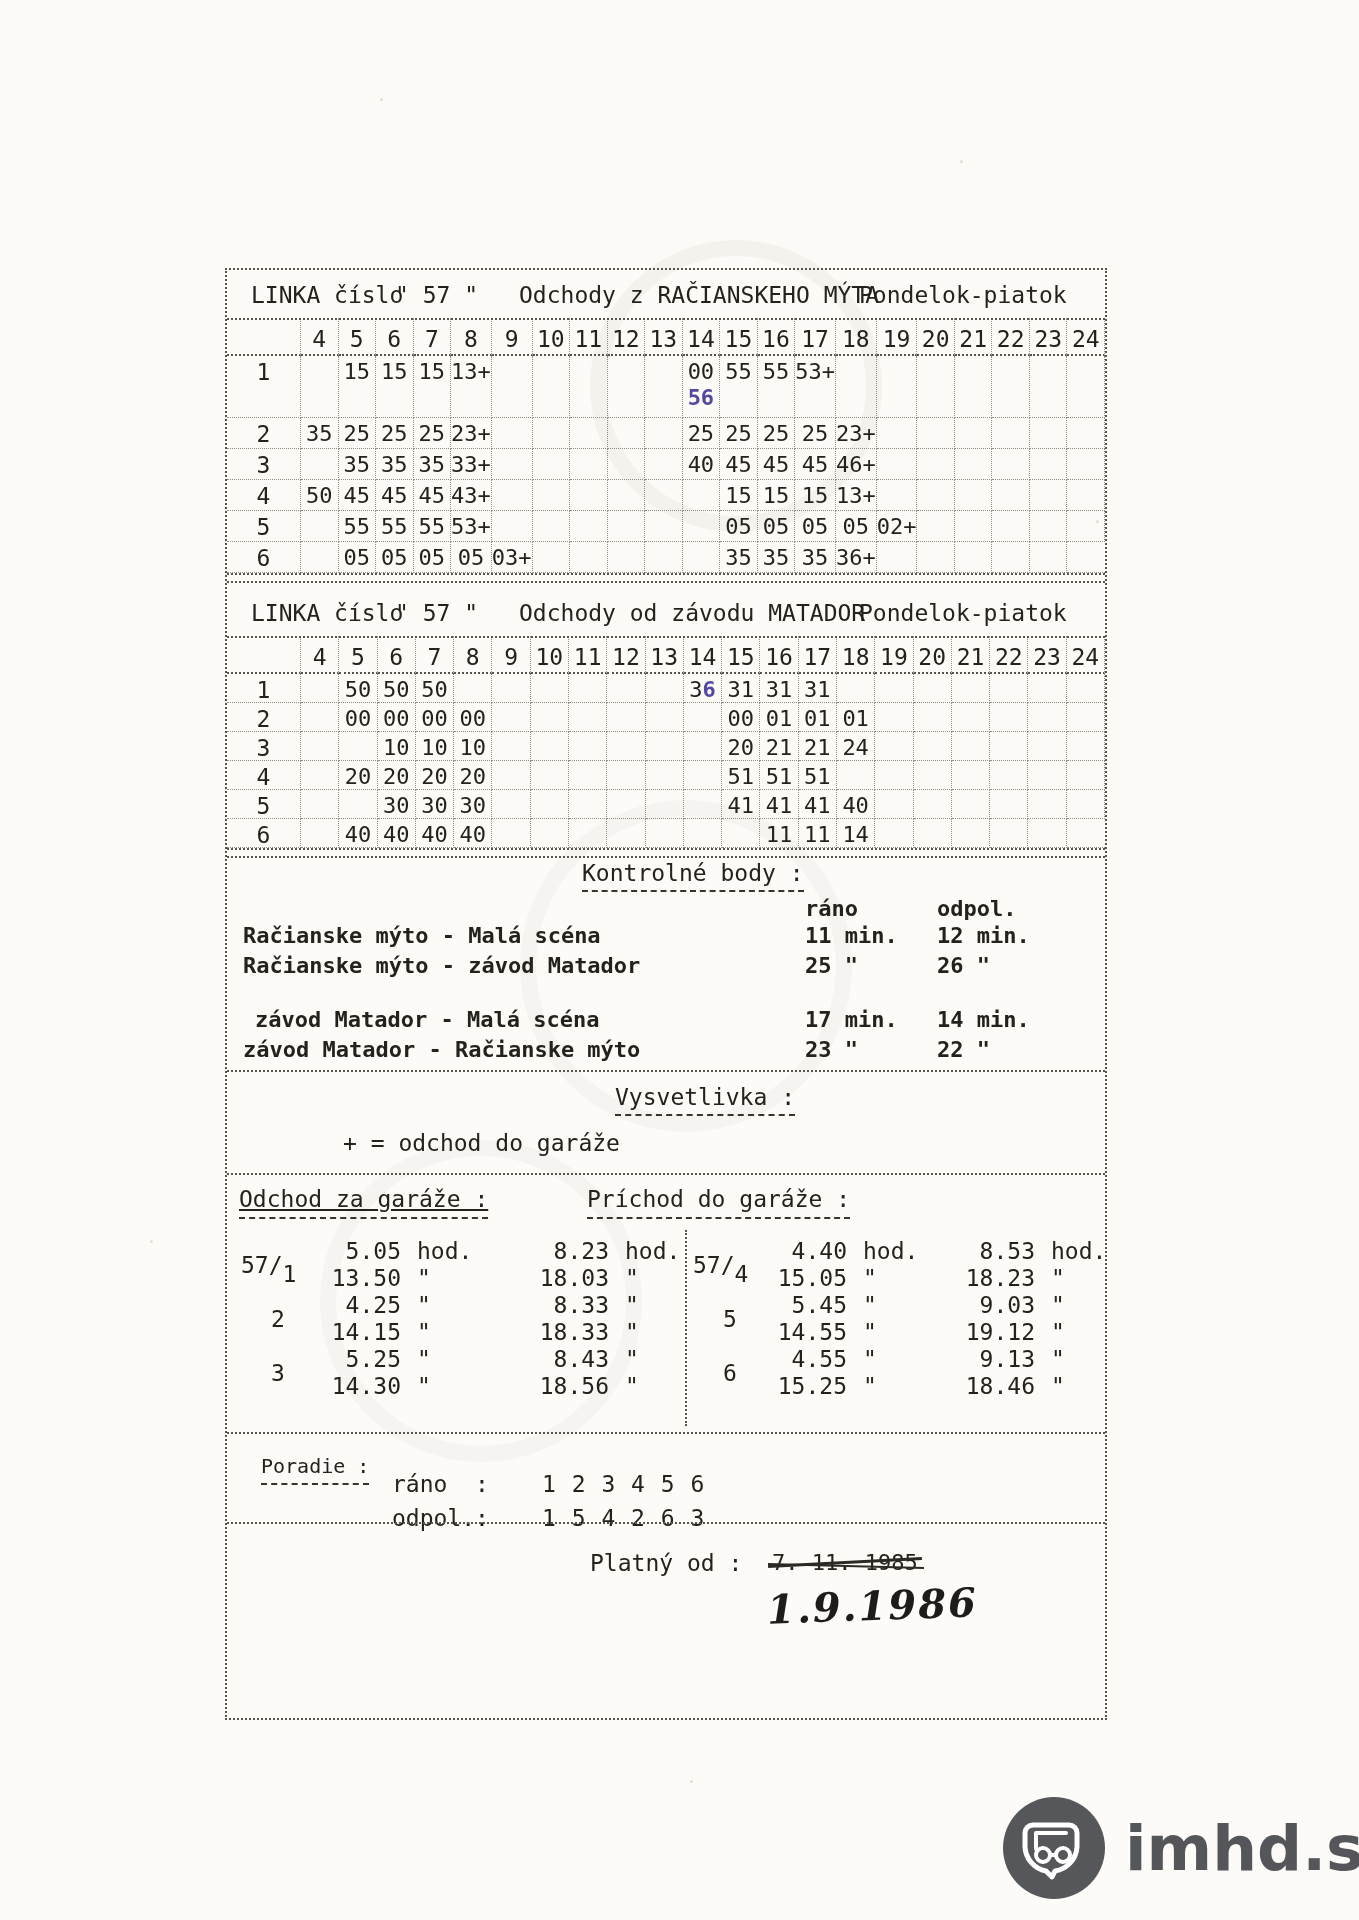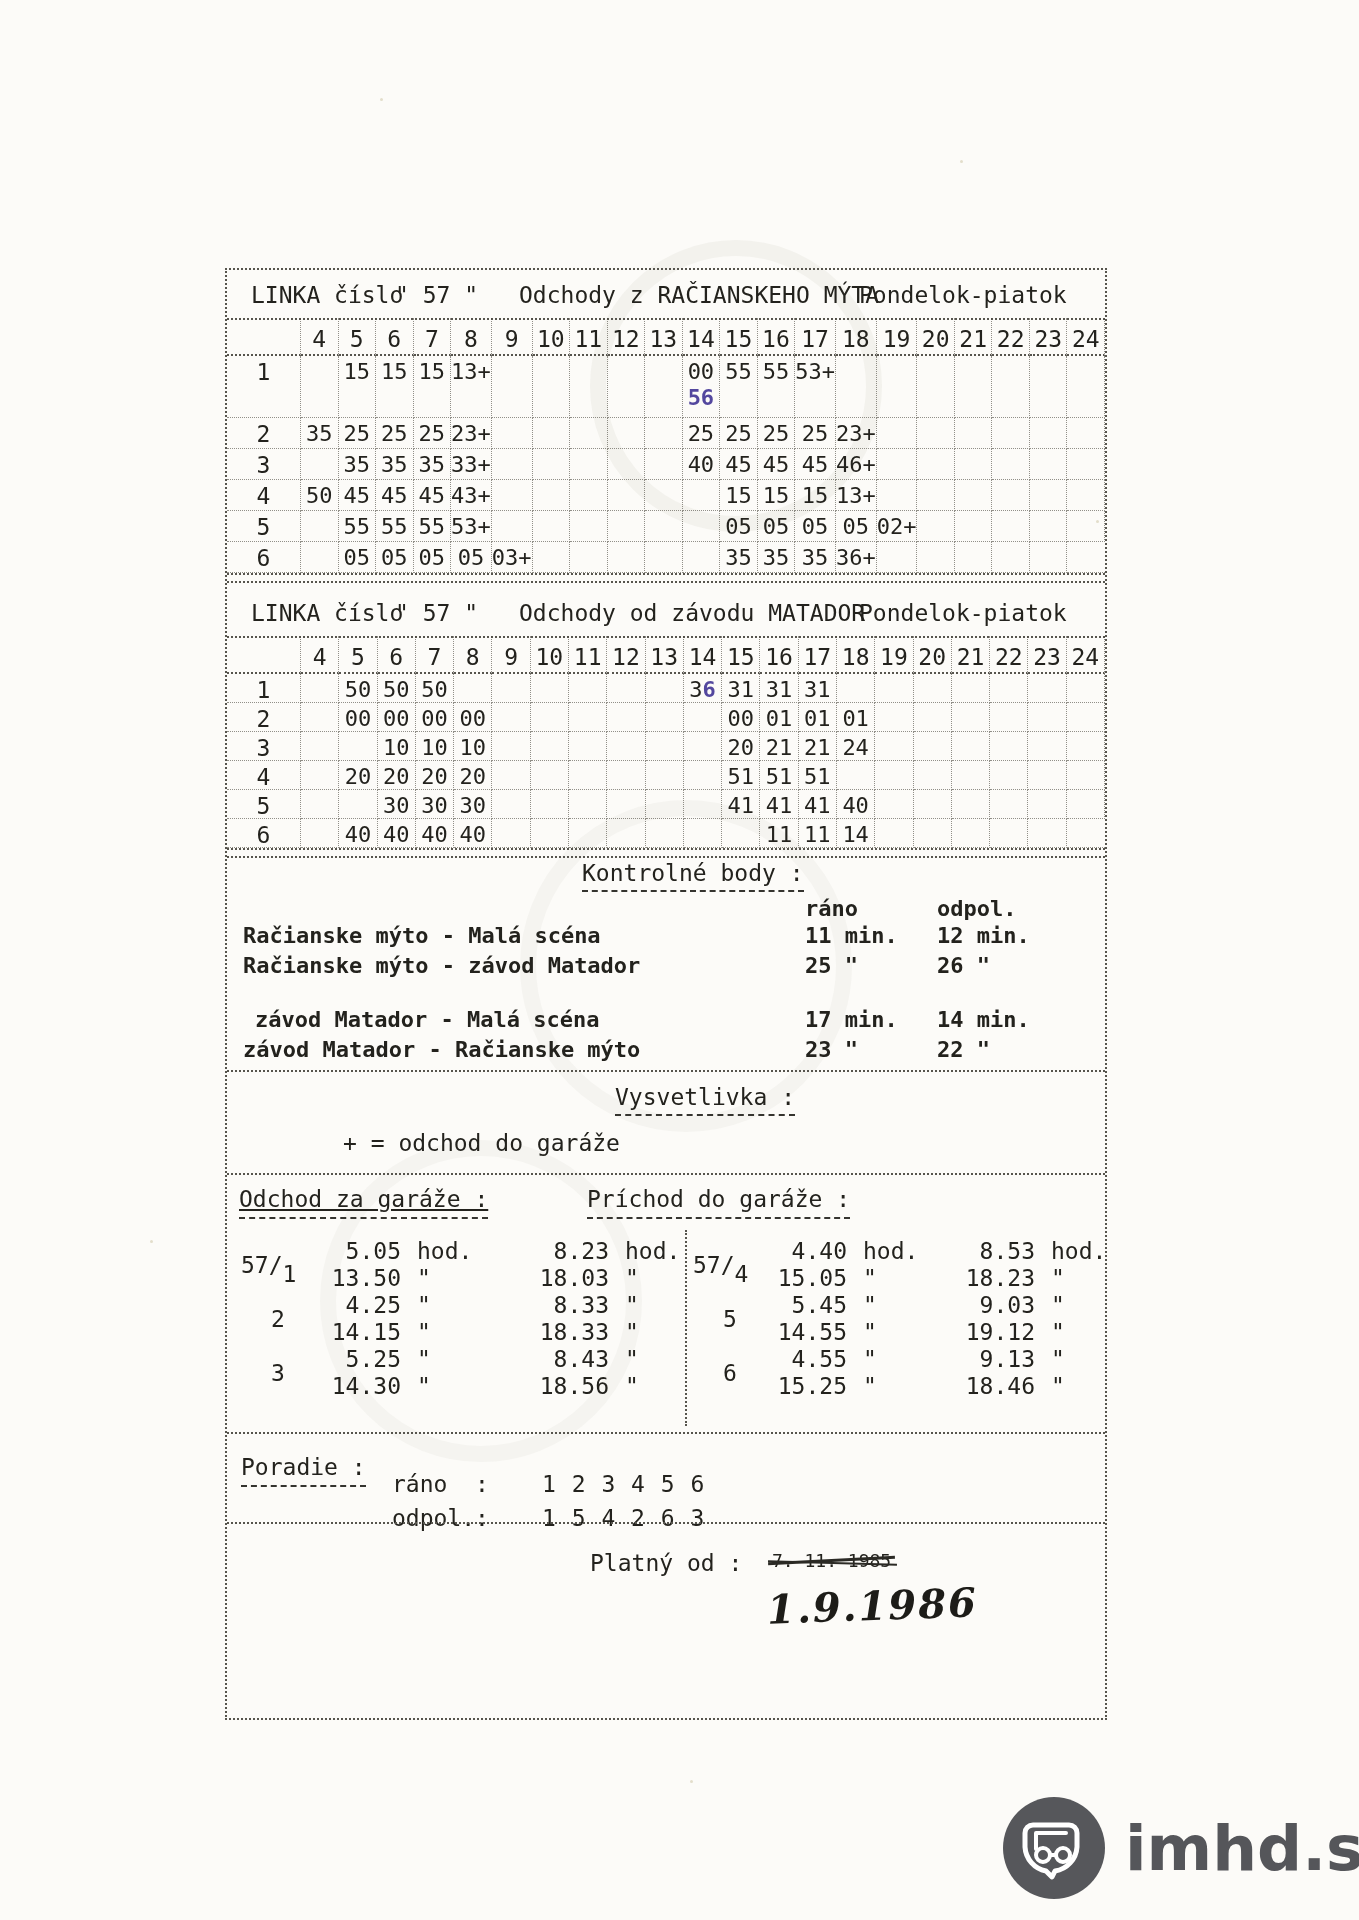--- a/index.html
+++ b/index.html
@@ -56,28 +56,28 @@
   .gar-title{font-size:23px;border-bottom:2px dashed #35342f;padding-bottom:5px;white-space:nowrap;}
   .gar-block{display:grid;grid-auto-flow:row;font-size:23px;line-height:27px;}
   .gar-block .gl{grid-row:span 2;grid-column:1;display:flex;align-items:center;white-space:nowrap;}
   .gar-block .gl .subn{position:relative;top:9px;}
   .gar-block .gl.cont{padding-left:30px;}
   .gar-block .tv{text-align:right;white-space:nowrap;}
   .gar-block .tu{text-align:left;padding-left:16px;white-space:nowrap;}
   .gar-div{position:absolute;border-left:2px dotted #56544d;}
 
   
-  .por-title{font-size:23px;border-bottom:2px dashed #35342f;padding-bottom:5px;display:inline-block;}
+  .por-title{font-size:20px;border-bottom:2px dashed #35342f;padding-bottom:5px;display:inline-block;margin-left:20px;}
   .por-line{display:flex;font-size:23px;line-height:34px;}
   .por-line .pl{width:150px;white-space:pre;}
   .por-line .pv{letter-spacing:1px;white-space:pre;}
 
   
   .pl-label{font-size:23px;}
-  .old-date{font-size:18px;position:relative;display:inline-block;}
+  .old-date{font-size:22px;position:relative;display:inline-block;}
   .old-date::before{content:"";position:absolute;left:-4px;right:-4px;top:45%;border-top:3px solid #2b2a25;transform:rotate(-3deg);}
   .old-date::after{content:"";position:absolute;left:-4px;right:-6px;top:58%;border-top:2px solid #2b2a25;transform:rotate(1.5deg);}
   .new-date{
     font-family:"DejaVu Serif","Liberation Serif",serif;
     font-style:italic;font-weight:bold;font-size:40px;color:#1d1c18;
     transform:rotate(-2deg);display:inline-block;letter-spacing:2px;
   }
 
   
   .logo{position:absolute;left:1003px;top:1797px;display:flex;align-items:center;}

